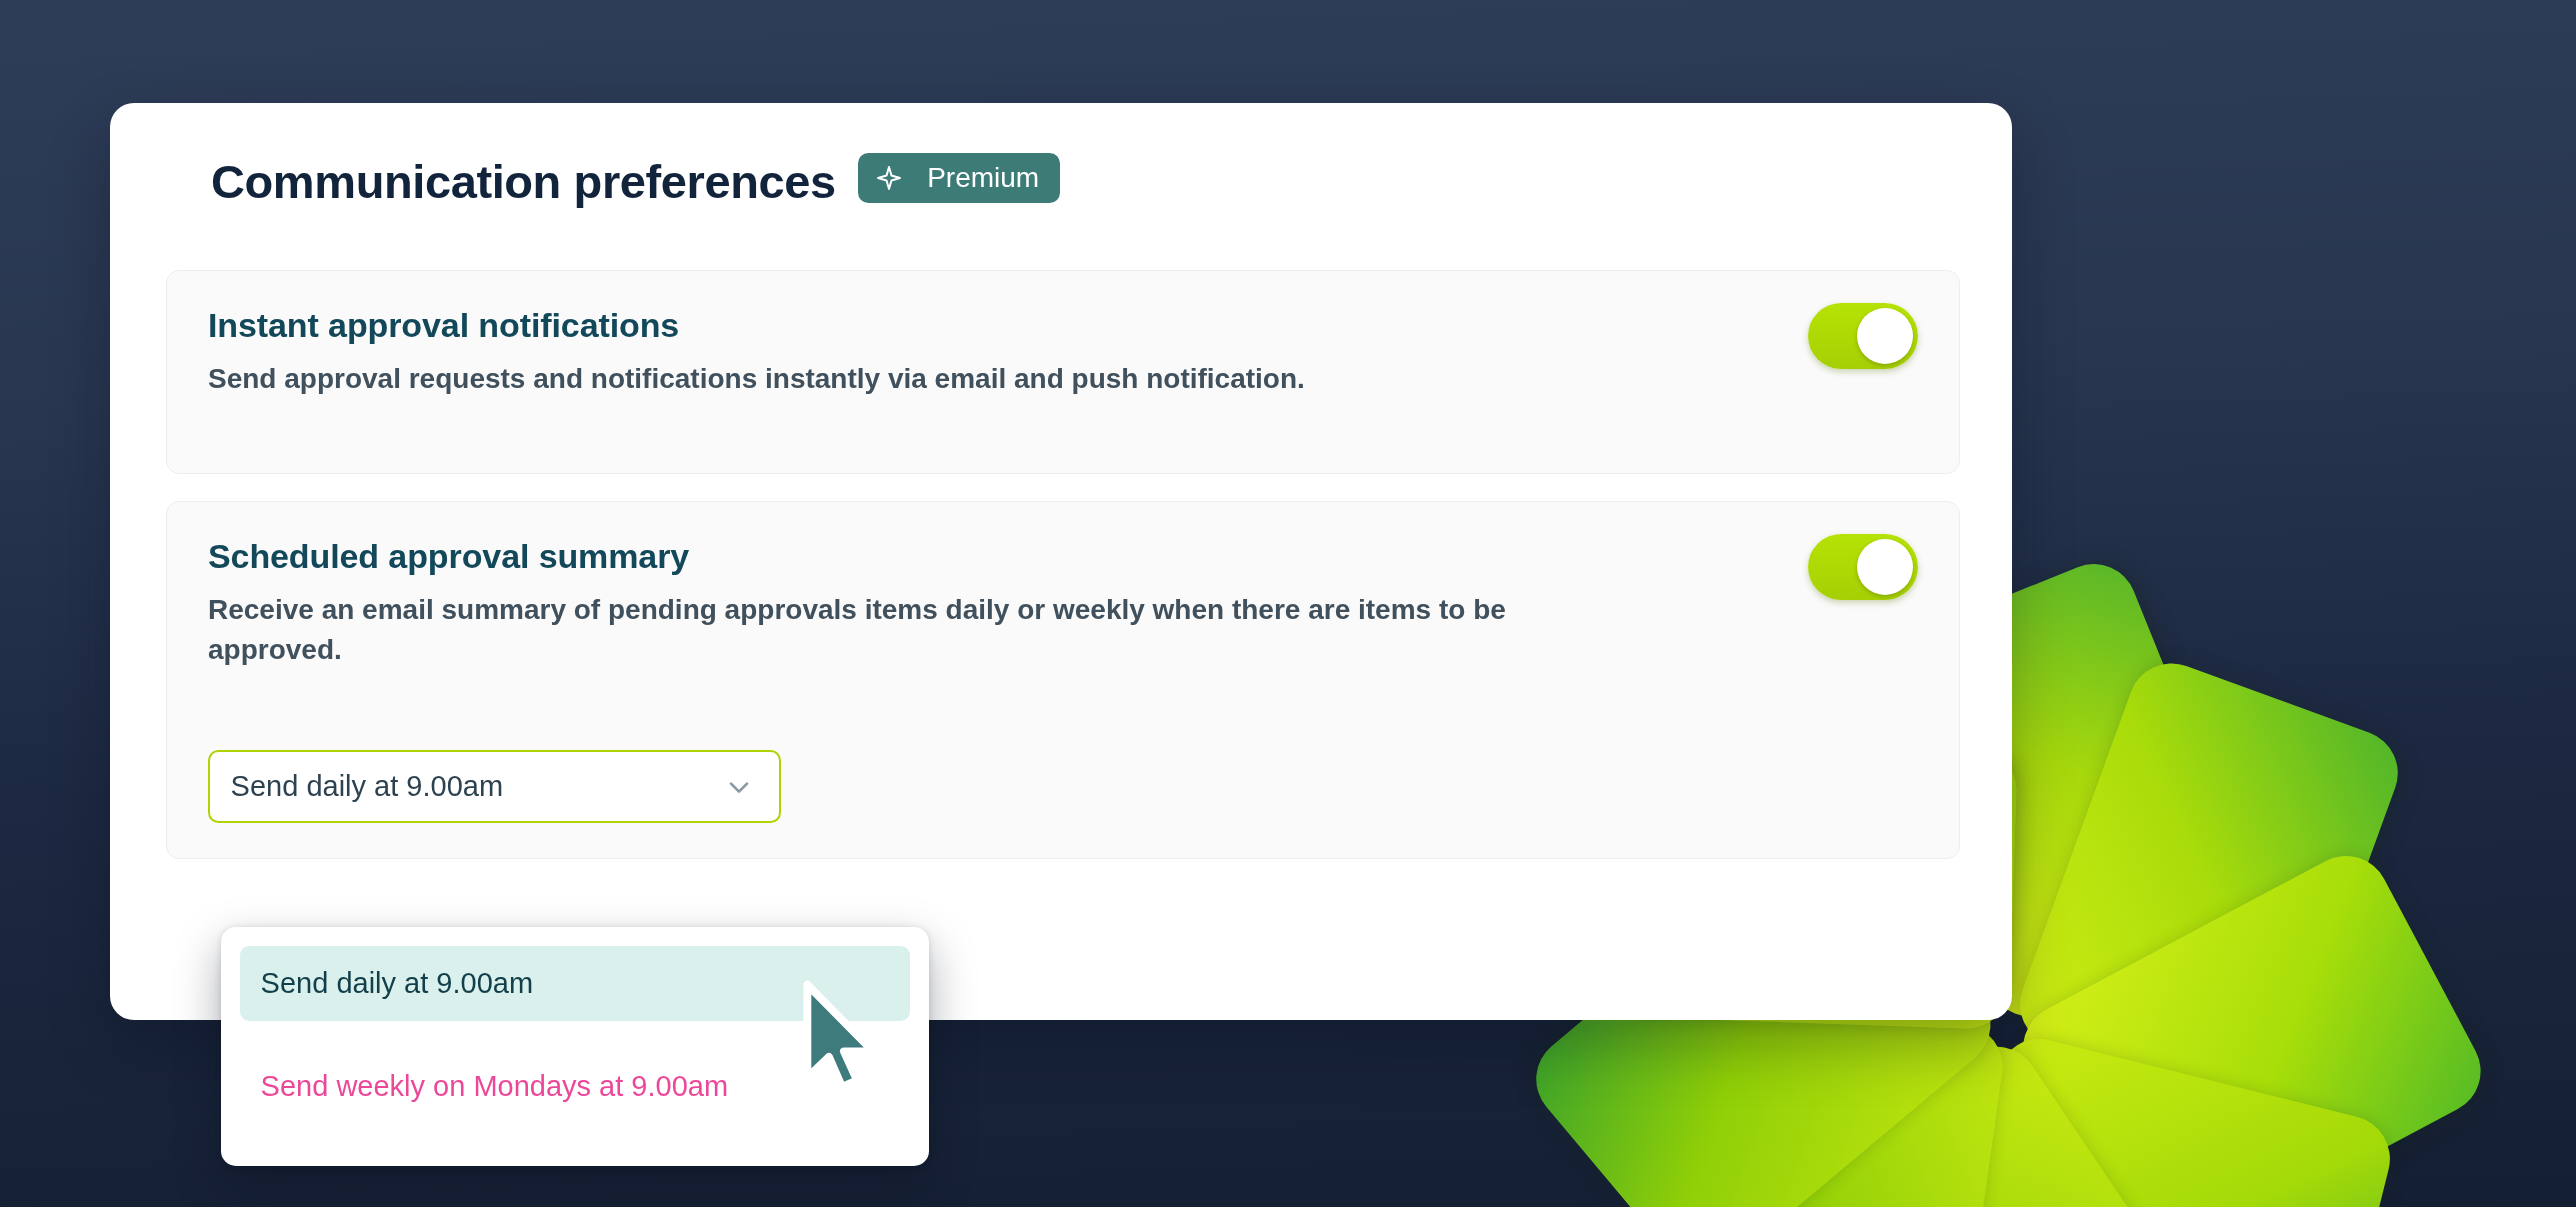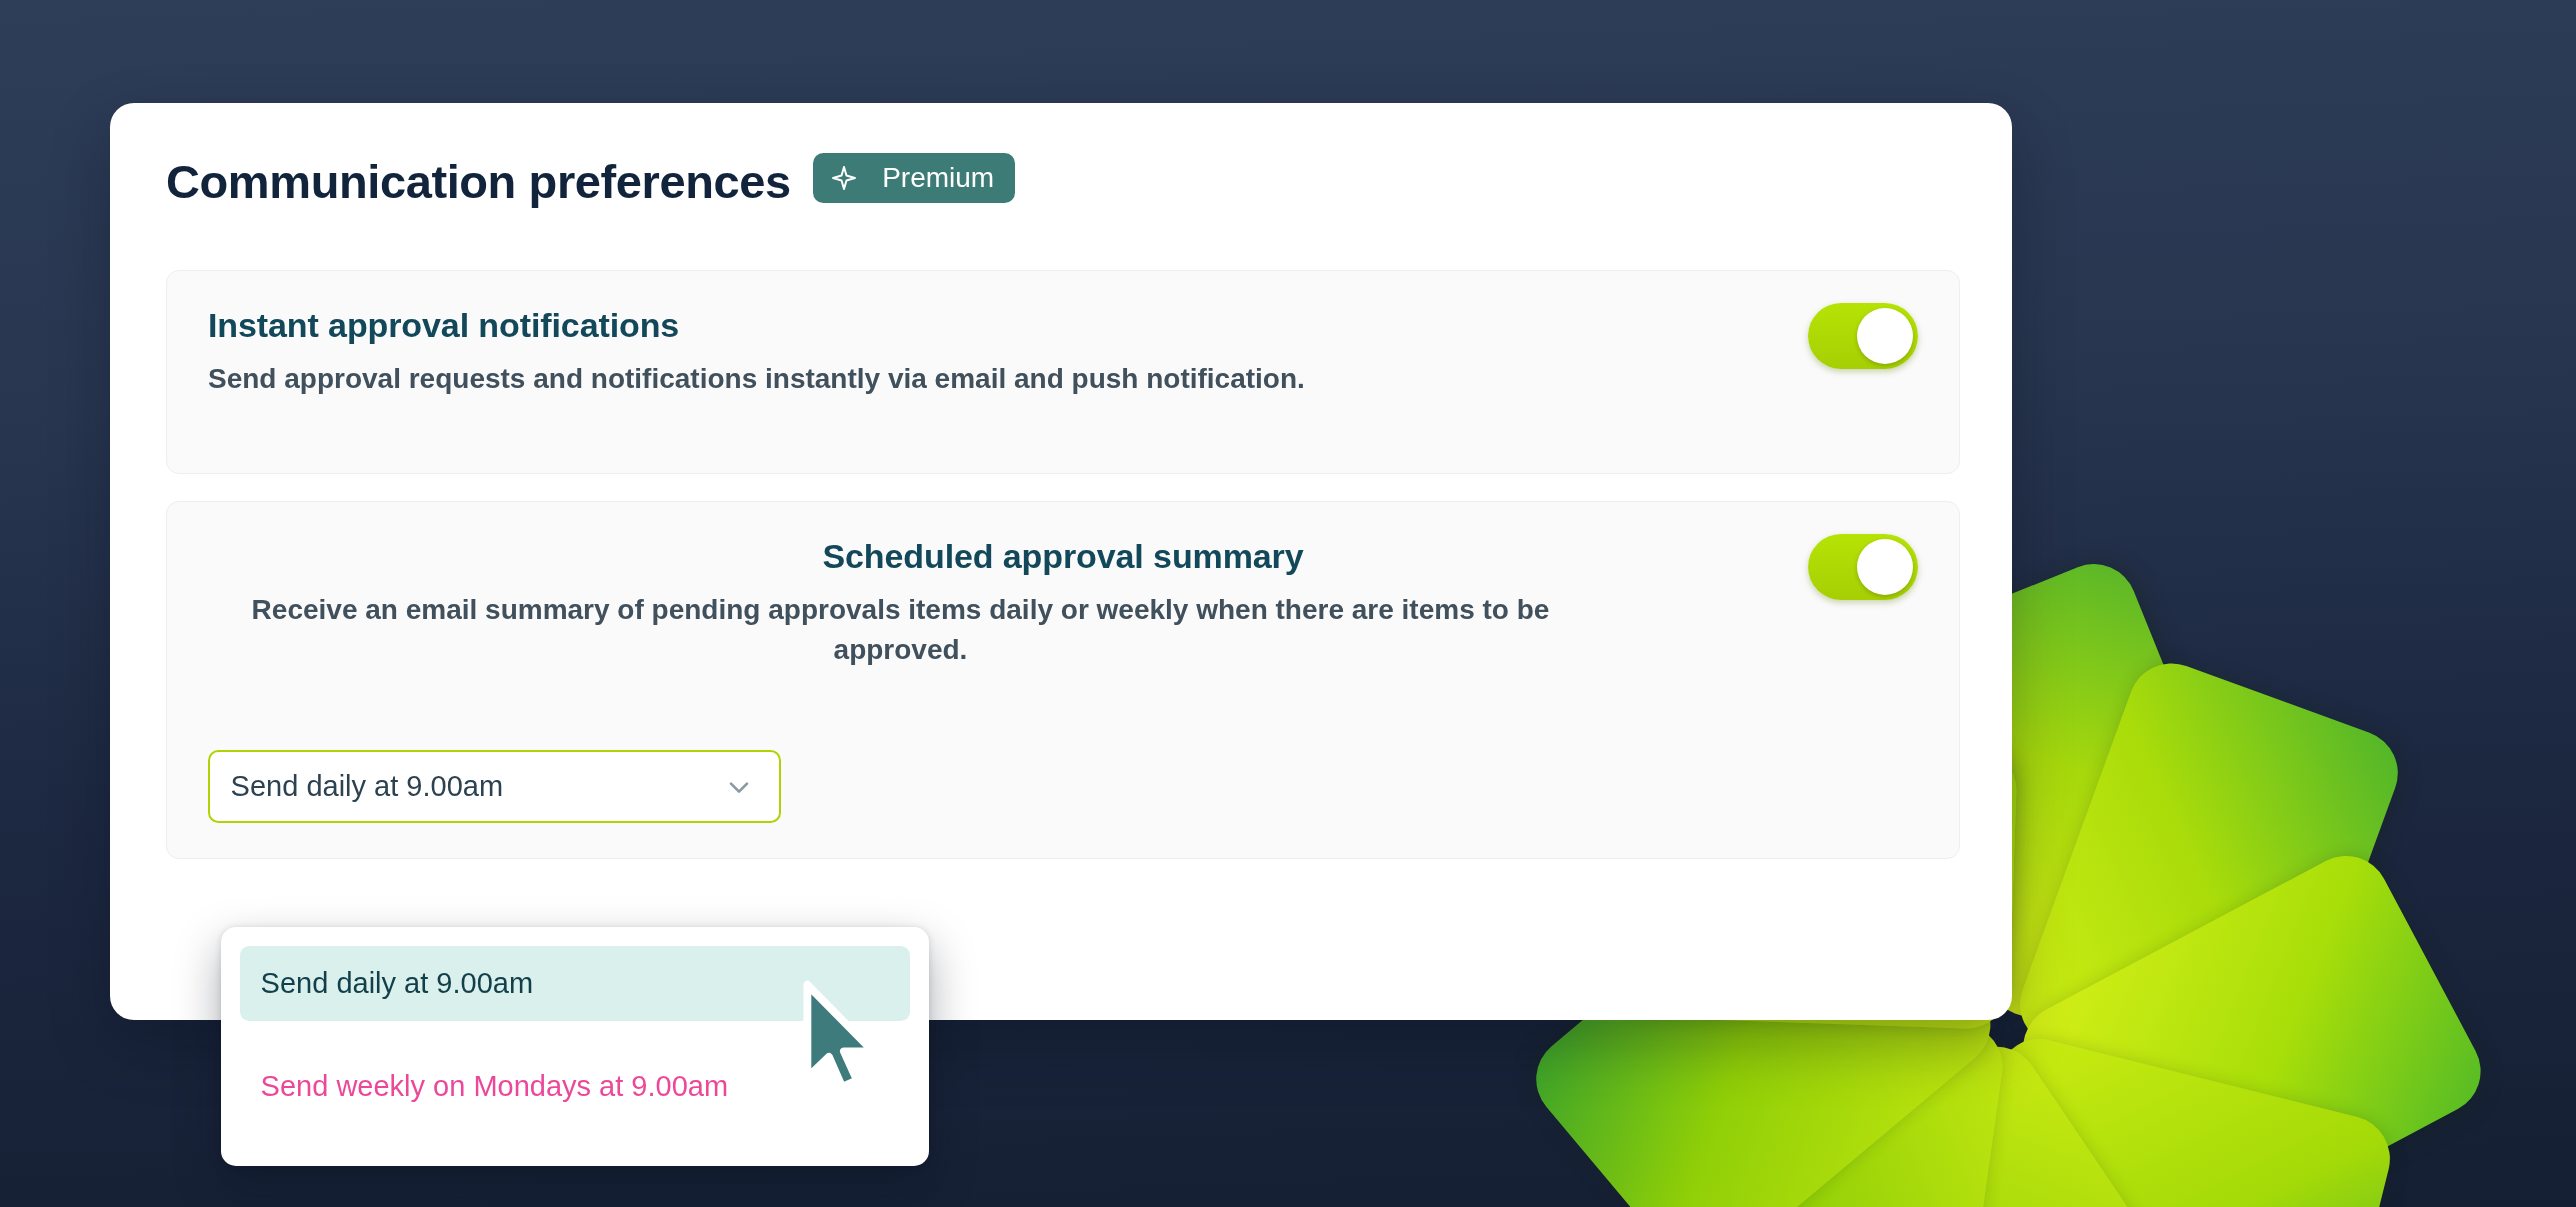--- a/index.html
+++ b/index.html
@@ -57,20 +57,21 @@
     gap: 22.5px;
     padding: 54px 0 0 56px;
   }
 
   #page-title {
     font-size: 47px;
     font-weight: bold;
     color: #12243c;
     letter-spacing: -0.4px;
     line-height: 1;
+    margin-left: 45px;
   }
 
   #premium-badge {
     display: inline-flex;
     align-items: center;
     gap: 24px;
     background: #3d7b77;
     color: #ffffff;
     border-radius: 10.3px;
     padding: 10.3px 20.6px 11.2px 17px;
@@ -84,21 +85,21 @@
   
   .pref-section {
     position: absolute;
     left: 56px;
     width: 1794px;
     background: #fafafa;
     border: 0.9px solid #eceef0;
     border-radius: 13px;
   }
   #section-instant  { top: 167px; height: 204px; }
-  #section-scheduled{ top: 398px; height: 358px; text-align: center; }
+  #section-scheduled{ top: 398px; height: 358px; }
 
   .section-inner { padding: 36px 41px 0 41px; position: relative; }
 
   .section-title {
     font-size: 34px;
     font-weight: bold;
     color: #12485a;
     line-height: 1.1;
     letter-spacing: -0.1px;
   }

